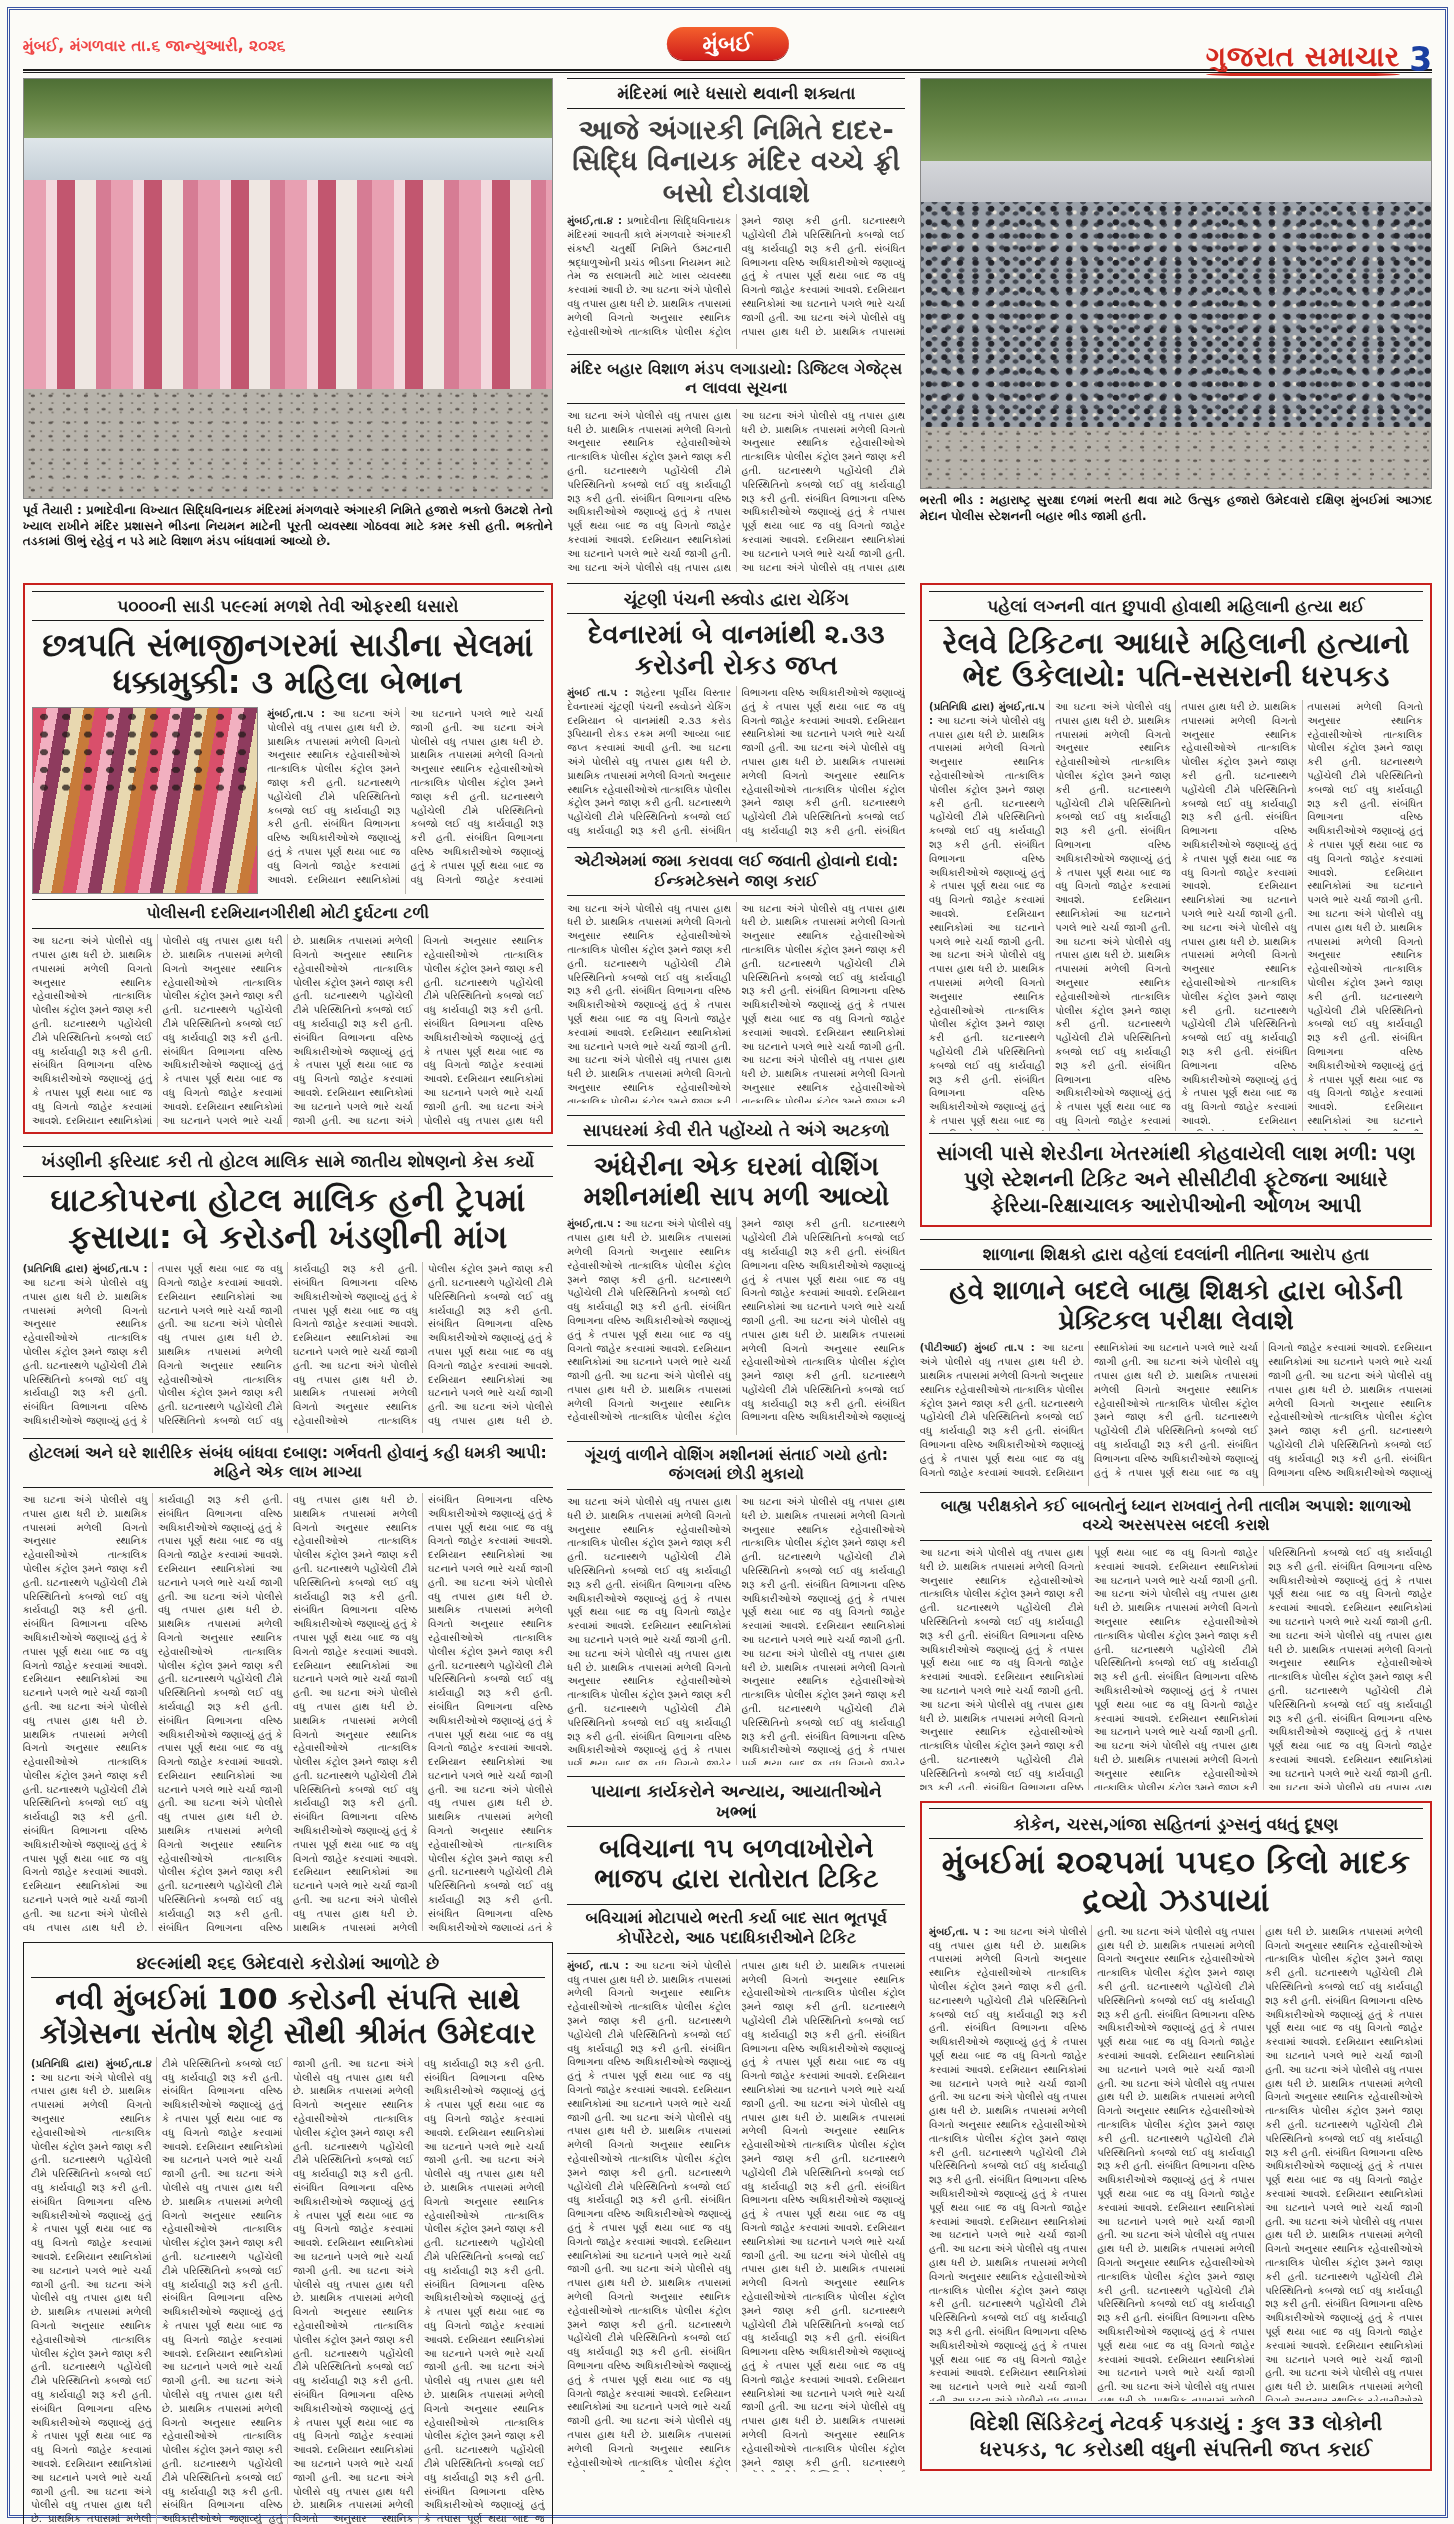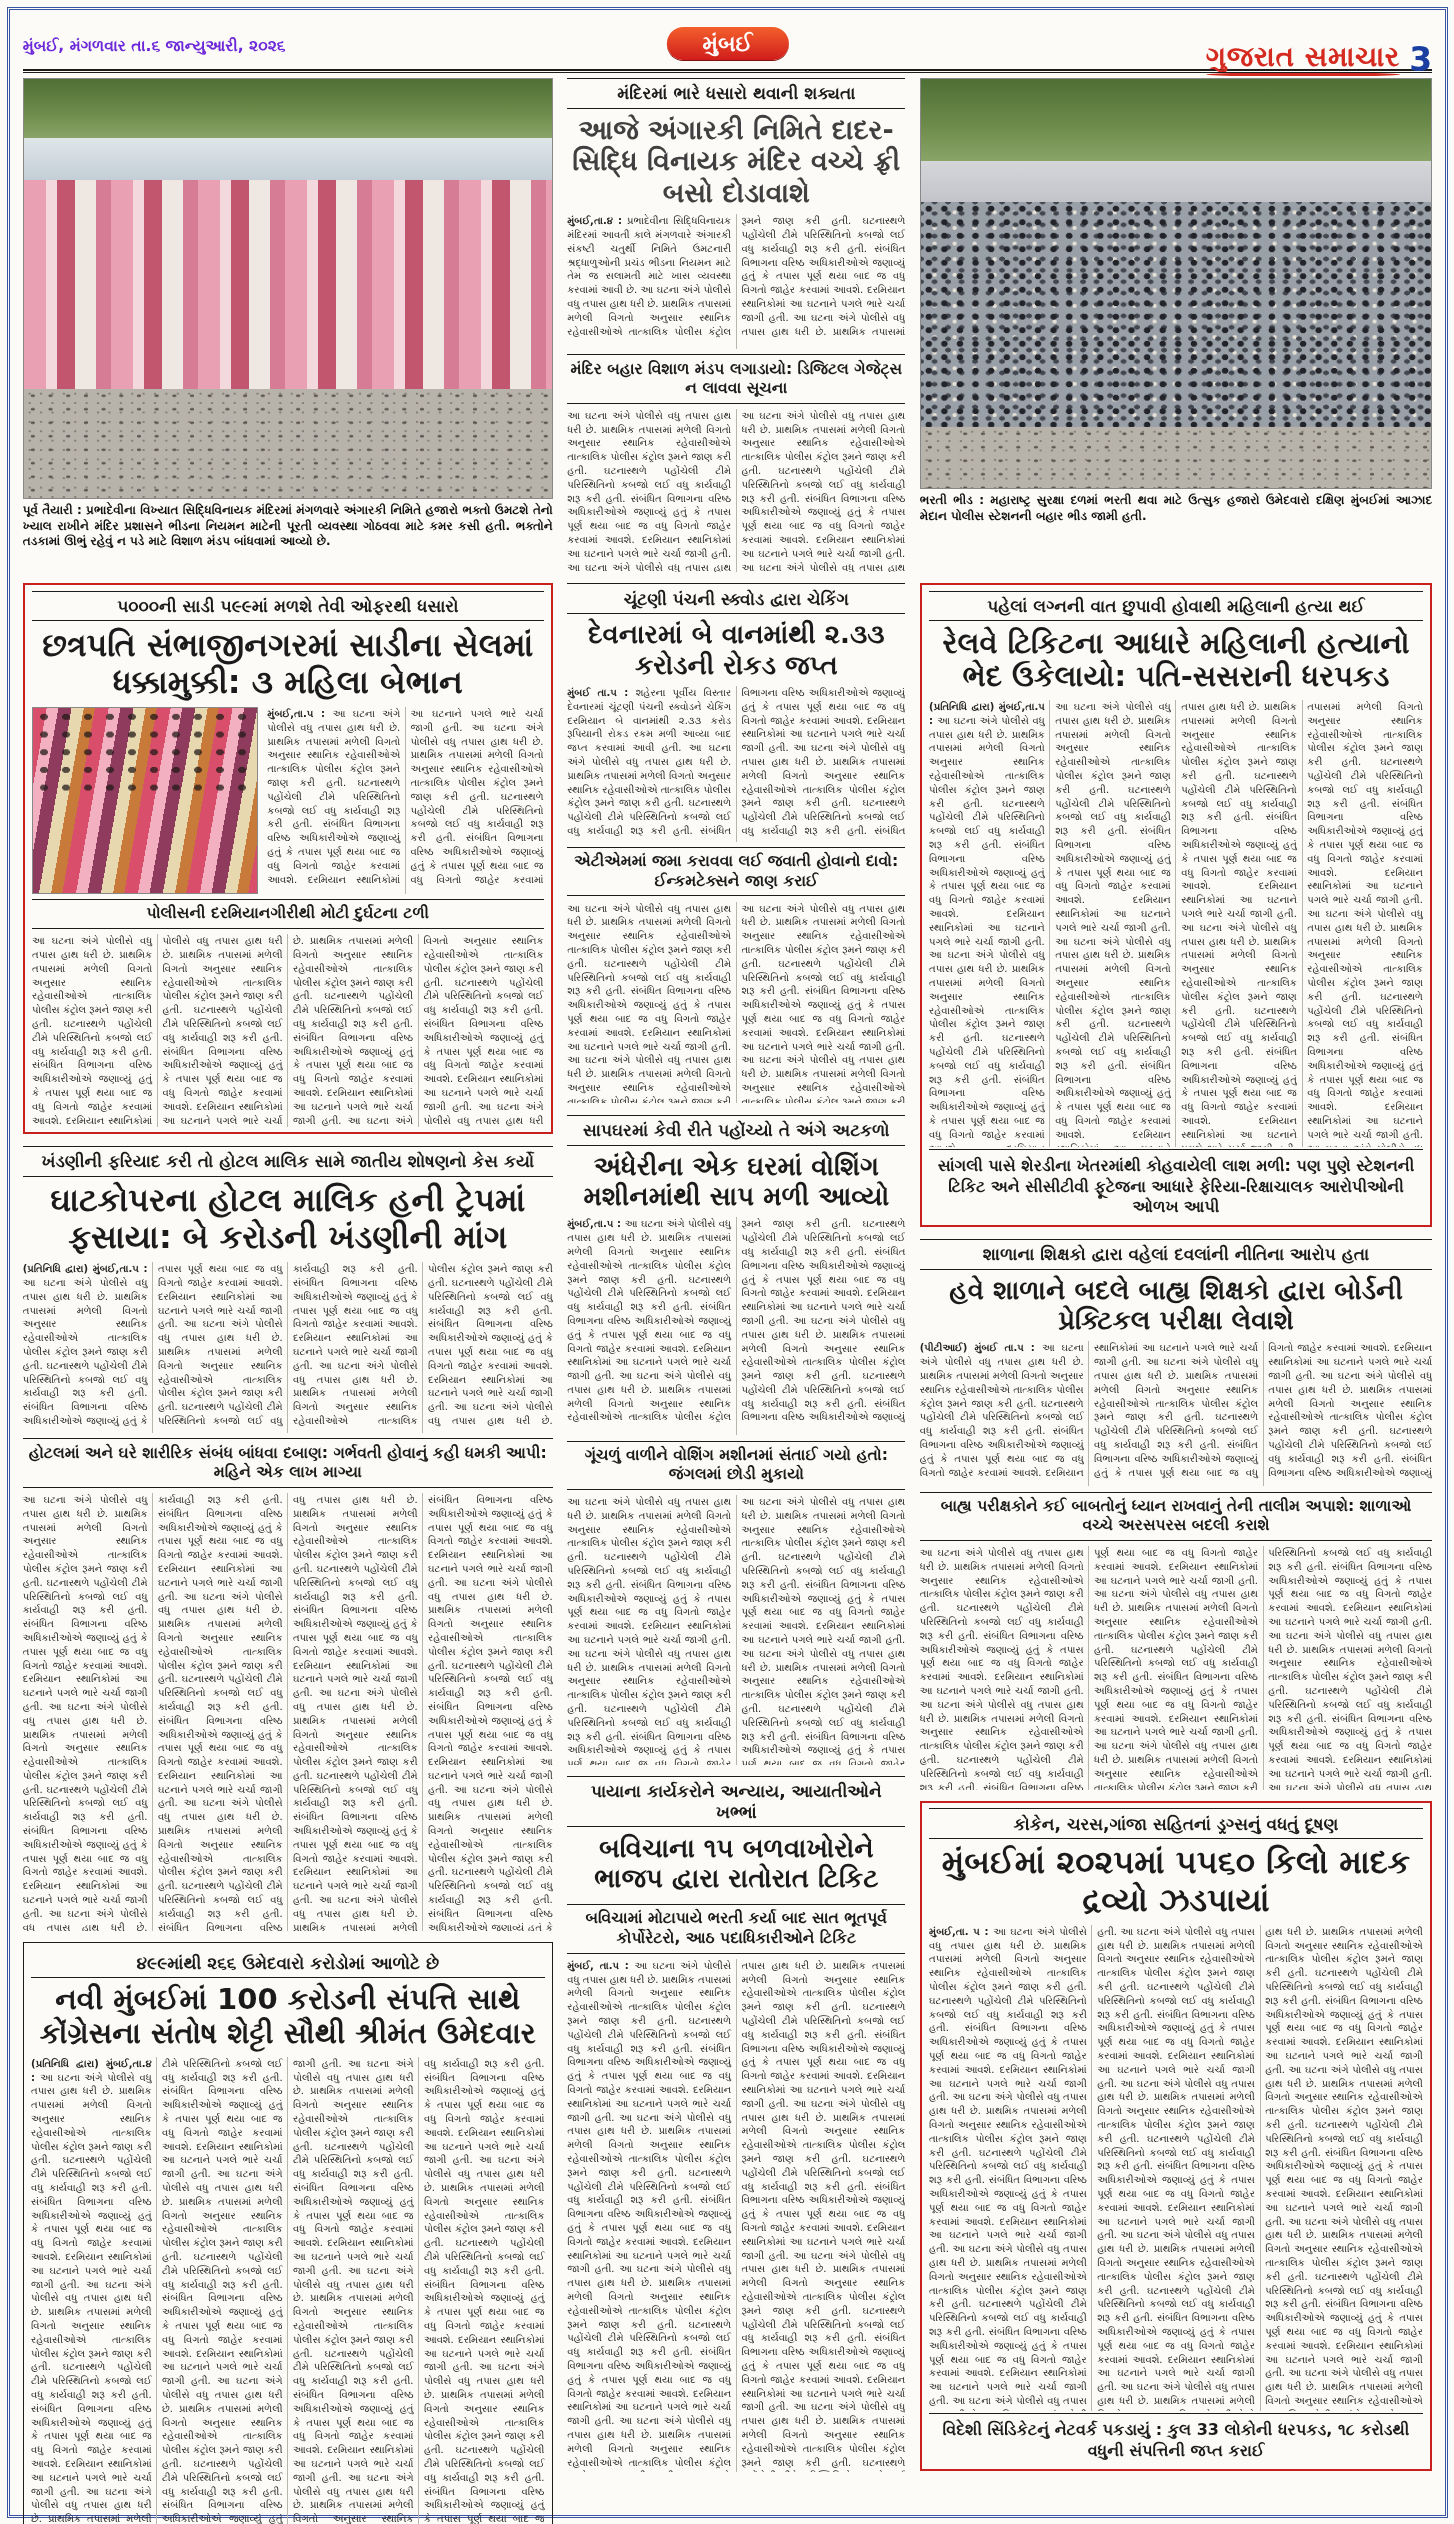--- a/index.html
+++ b/index.html
@@ -3,21 +3,21 @@
 <meta charset="utf-8">
 <style>
   html,body{margin:0;padding:0;background:#f6f4ef;}
   *{box-sizing:border-box;}
   body{font-family:"DejaVu Sans",sans-serif;color:#1b1b1b;}
   .sheet{position:relative;width:1455px;height:2525px;background:#fcfbf7;overflow:hidden;}
   .frame{position:absolute;inset:7.3px;border:3.6px double #3a54a4;padding:12.5px 12.5px 5.2px 12.5px;display:flex;flex-direction:column;}
   
   .hdr{position:relative;height:48px;border-bottom:2.1px solid #1c1c1c;display:flex;align-items:center;justify-content:space-between;margin-bottom:7.3px;}
   .hdr:after{content:"";position:absolute;left:0;right:0;bottom:-4.7px;border-bottom:1px solid #1c1c1c;}
-  .edition{font-size:15.6px;font-weight:bold;color:#6d28d9;}
+  .edition{font-size:15.6px;font-weight:bold;color:#ef4444;}
   .tab{position:absolute;left:50%;transform:translateX(-50%);top:4.2px;background:linear-gradient(180deg,#f4602c,#d01d1c);color:#fff;font-weight:bold;font-size:22px;padding:4.2px 36px;border-radius:519px;box-shadow:0 1px 0 #7c1410;}
   .mast{display:flex;align-items:flex-end;gap:9.4px;}
   .mast-txt{color:#d42a20;font-weight:bold;font-size:28px;line-height:1;letter-spacing:0.5px;position:relative;padding-bottom:5.2px;margin-top:28px;}
   .mast-txt:after{content:"";position:absolute;left:0;right:0;bottom:0;height:3.6px;background:#d42a20;border-radius:50%/100%;}
   .pageno{color:#1b3fa0;font-weight:bold;font-size:33px;line-height:1;}
   
   .cols{flex:1;display:flex;gap:14.5px;}
   .col{display:flex;flex-direction:column;gap:11.4px;}
   .col-l{width:530px;}
   .col-m{width:338px;}
@@ -29,21 +29,21 @@
   .hl{font-weight:bold;text-align:center;line-height:1.16;margin:5.2px 2.1px 6.2px;}
   .hl-xl{font-size:32px;}
   .hl-lg{font-size:29px;}
   .hl-md{font-size:26px;}
   .hl-red{color:#404040;font-size:27px;}
   .subhead{font-size:15.6px;font-weight:bold;text-align:center;border-top:1px solid #1c1c1c;border-bottom:1px solid #1c1c1c;padding:4.2px 3.1px;margin:5.2px 0;line-height:1.25;}
   .body{flex:1;font-size:10px;line-height:1.38;text-align:justify;column-gap:10.4px;column-rule:0.5px solid #b9b4ac;overflow:hidden;color:#232323;}
   .body.fixed{flex:none;}
   .c2{column-count:2;} .c3{column-count:3;} .c4{column-count:4;}
   .dateline{font-weight:bold;}
-  .strap{font-size:16px;font-weight:bold;text-align:center;border-top:1.6px solid #1c1c1c;padding:6.2px 4.2px 2.1px;line-height:1.3;margin-top:2px;}
+  .strap{font-size:20px;font-weight:bold;text-align:center;border-top:1.6px solid #1c1c1c;padding:6.2px 4.2px 2.1px;line-height:1.3;margin-top:2px;}
   .redbox{border:2.1px solid #c8201d;padding:5.2px 7.3px;}
   .blackbox{border:1.6px solid #1c1c1c;padding:5.2px 7.3px;}
   
   .photo{position:relative;width:100%;border:0.5px solid #888;overflow:hidden;}
   .strip{width:100%;}
   .ph-trees{background:linear-gradient(180deg,#4e6f35,#6f8d4c 60%,#8aa468);}
   .ph-tarp{background:linear-gradient(180deg,#dfe6ea,#c3ced6);}
   .ph-stalls{background:repeating-linear-gradient(90deg,#e8a0b2 0 22px,#f3d9de 22px 33px,#c2566f 33px 51px,#efe7e2 51px 72px,#d67c94 72px 87px);}
   .ph-ground{background:#b7b3ab;background-image:radial-gradient(#5c5650 1.6px,transparent 2.1px),radial-gradient(#837d74 1px,transparent 1.6px);background-size:17.7px 13.5px,11.4px 9.4px;}
   .ph-wall{background:linear-gradient(180deg,#d4d6da,#c2c4c9);}

